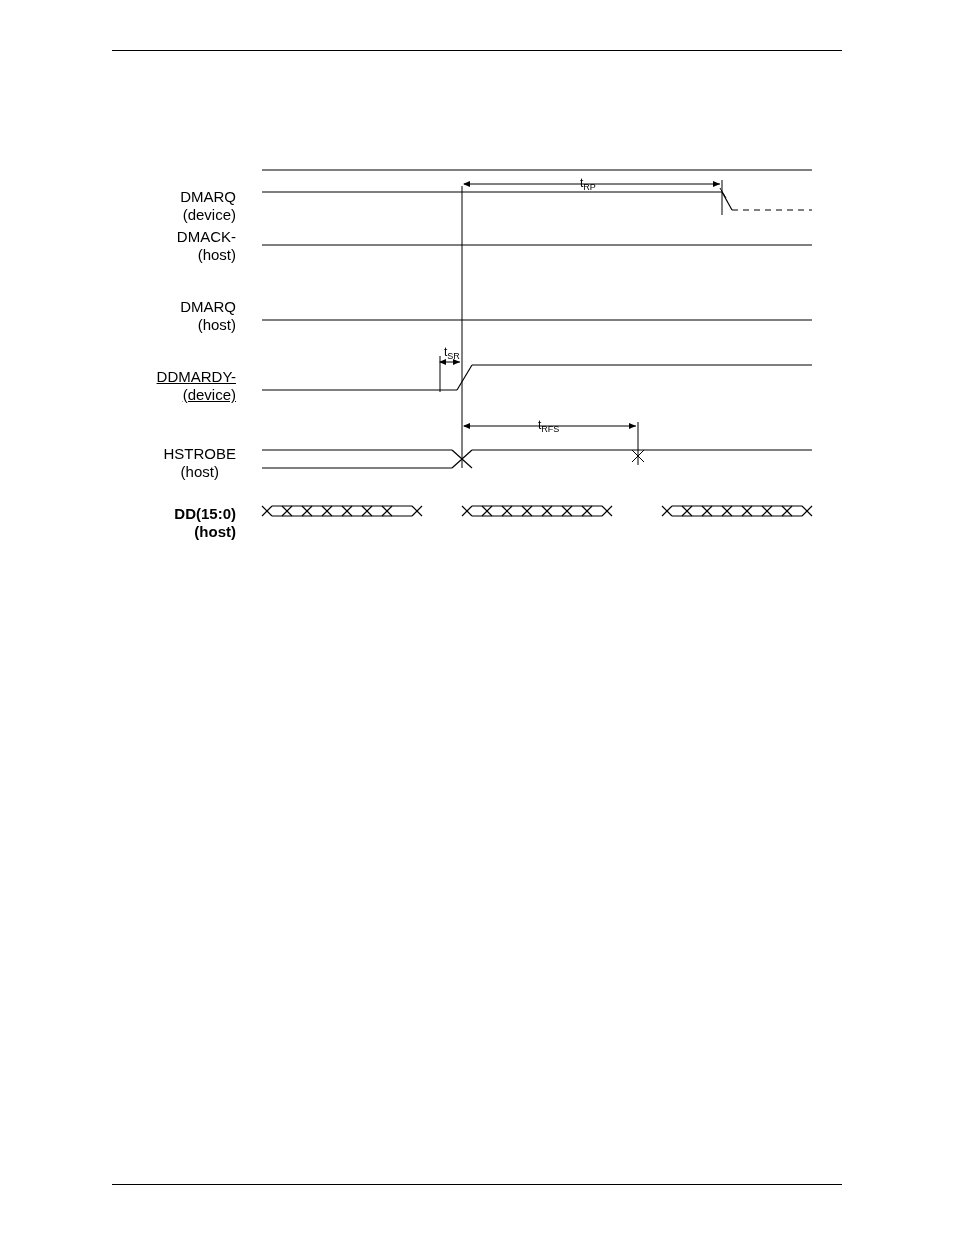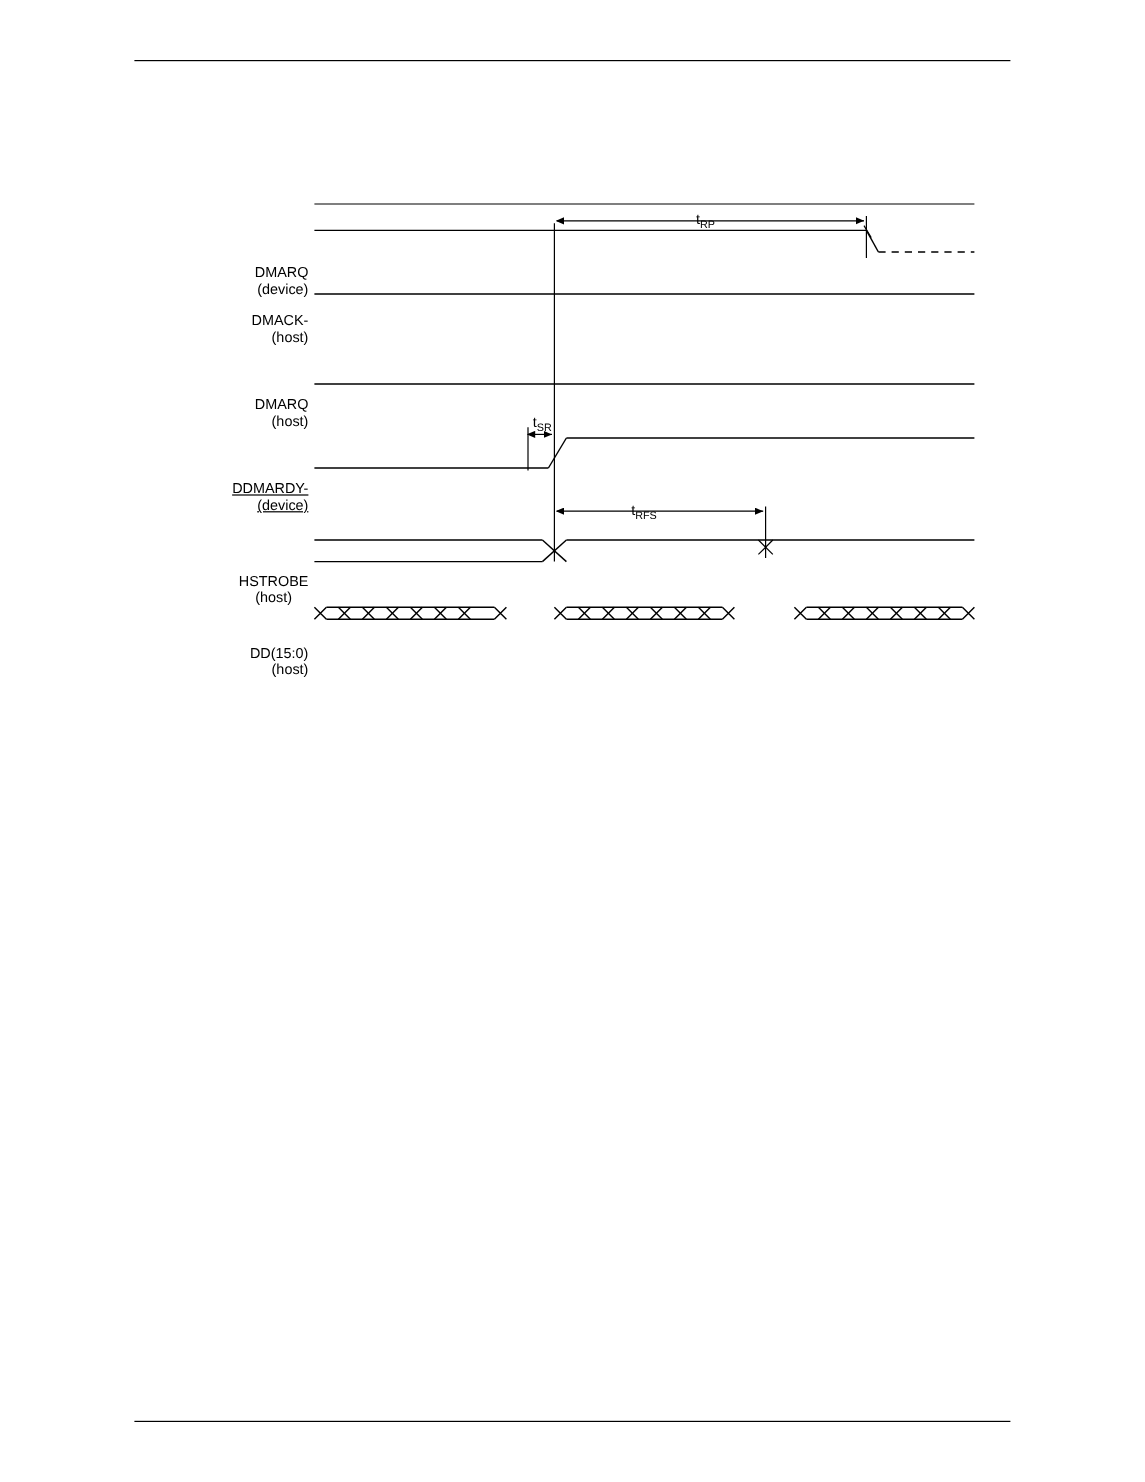--- a/index.html
+++ b/index.html
@@ -32,25 +32,24 @@
   .diagram {
     position: absolute;
     left: 50px;
     top: 120px;
     width: 650px;
     height: 400px;
   }
   .sig-label {
     position: absolute;
     text-align: right;
-    font-size: 12px;
+    font-size: 15px;
     line-height: 1.2;
-    right: 555px;
+    right: 576px;
     white-space: nowrap;
-    margin-top: 32px;
   }
   .timing-label {
     position: absolute;
     font-size: 12px;
   }
   .sub { font-size: 9px; vertical-align: sub; }
   svg.waves {
     position: absolute;
     left: 0;
     top: 0;
@@ -80,32 +79,32 @@
       <span>(host)</span>
     </div>
     <div class="sig-label" style="top:198px;text-decoration:underline;">
       <span>DDMARDY-</span><br>
       <span>(device)</span>
     </div>
     <div class="sig-label" style="top:275px;text-align:center;">
       <span>HSTROBE</span><br>
       <span>(host)</span>
     </div>
-    <div class="sig-label" style="top:335px;">
+    <div class="sig-label" style="top:335px;font-weight:bold;">
       <span>DD(15:0)</span><br>
       <span>(host)</span>
     </div>
 
     <div class="timing-label" style="left:254px; top:175px;margin-left:28px;">
       <span>t</span><span class="sub">SR</span>
     </div>
     <div class="timing-label" style="left:418px; top:6px;">
       <span>t</span><span class="sub">RP</span>
     </div>
-    <div class="timing-label" style="left:364px; top:248px;">
+    <div class="timing-label" style="left:376px; top:248px;">
       <span>t</span><span class="sub">RFS</span>
     </div>
 
     <svg class="waves">
       <defs>
         <marker id="arrR" markerWidth="8" markerHeight="8" refX="7" refY="3" orient="auto">
           <path d="M0,0 L7,3 L0,6 Z" fill="#000"></path>
         </marker>
         <marker id="arrL" markerWidth="8" markerHeight="8" refX="1" refY="3" orient="auto">
           <path d="M7,0 L0,3 L7,6 Z" fill="#000"></path>

